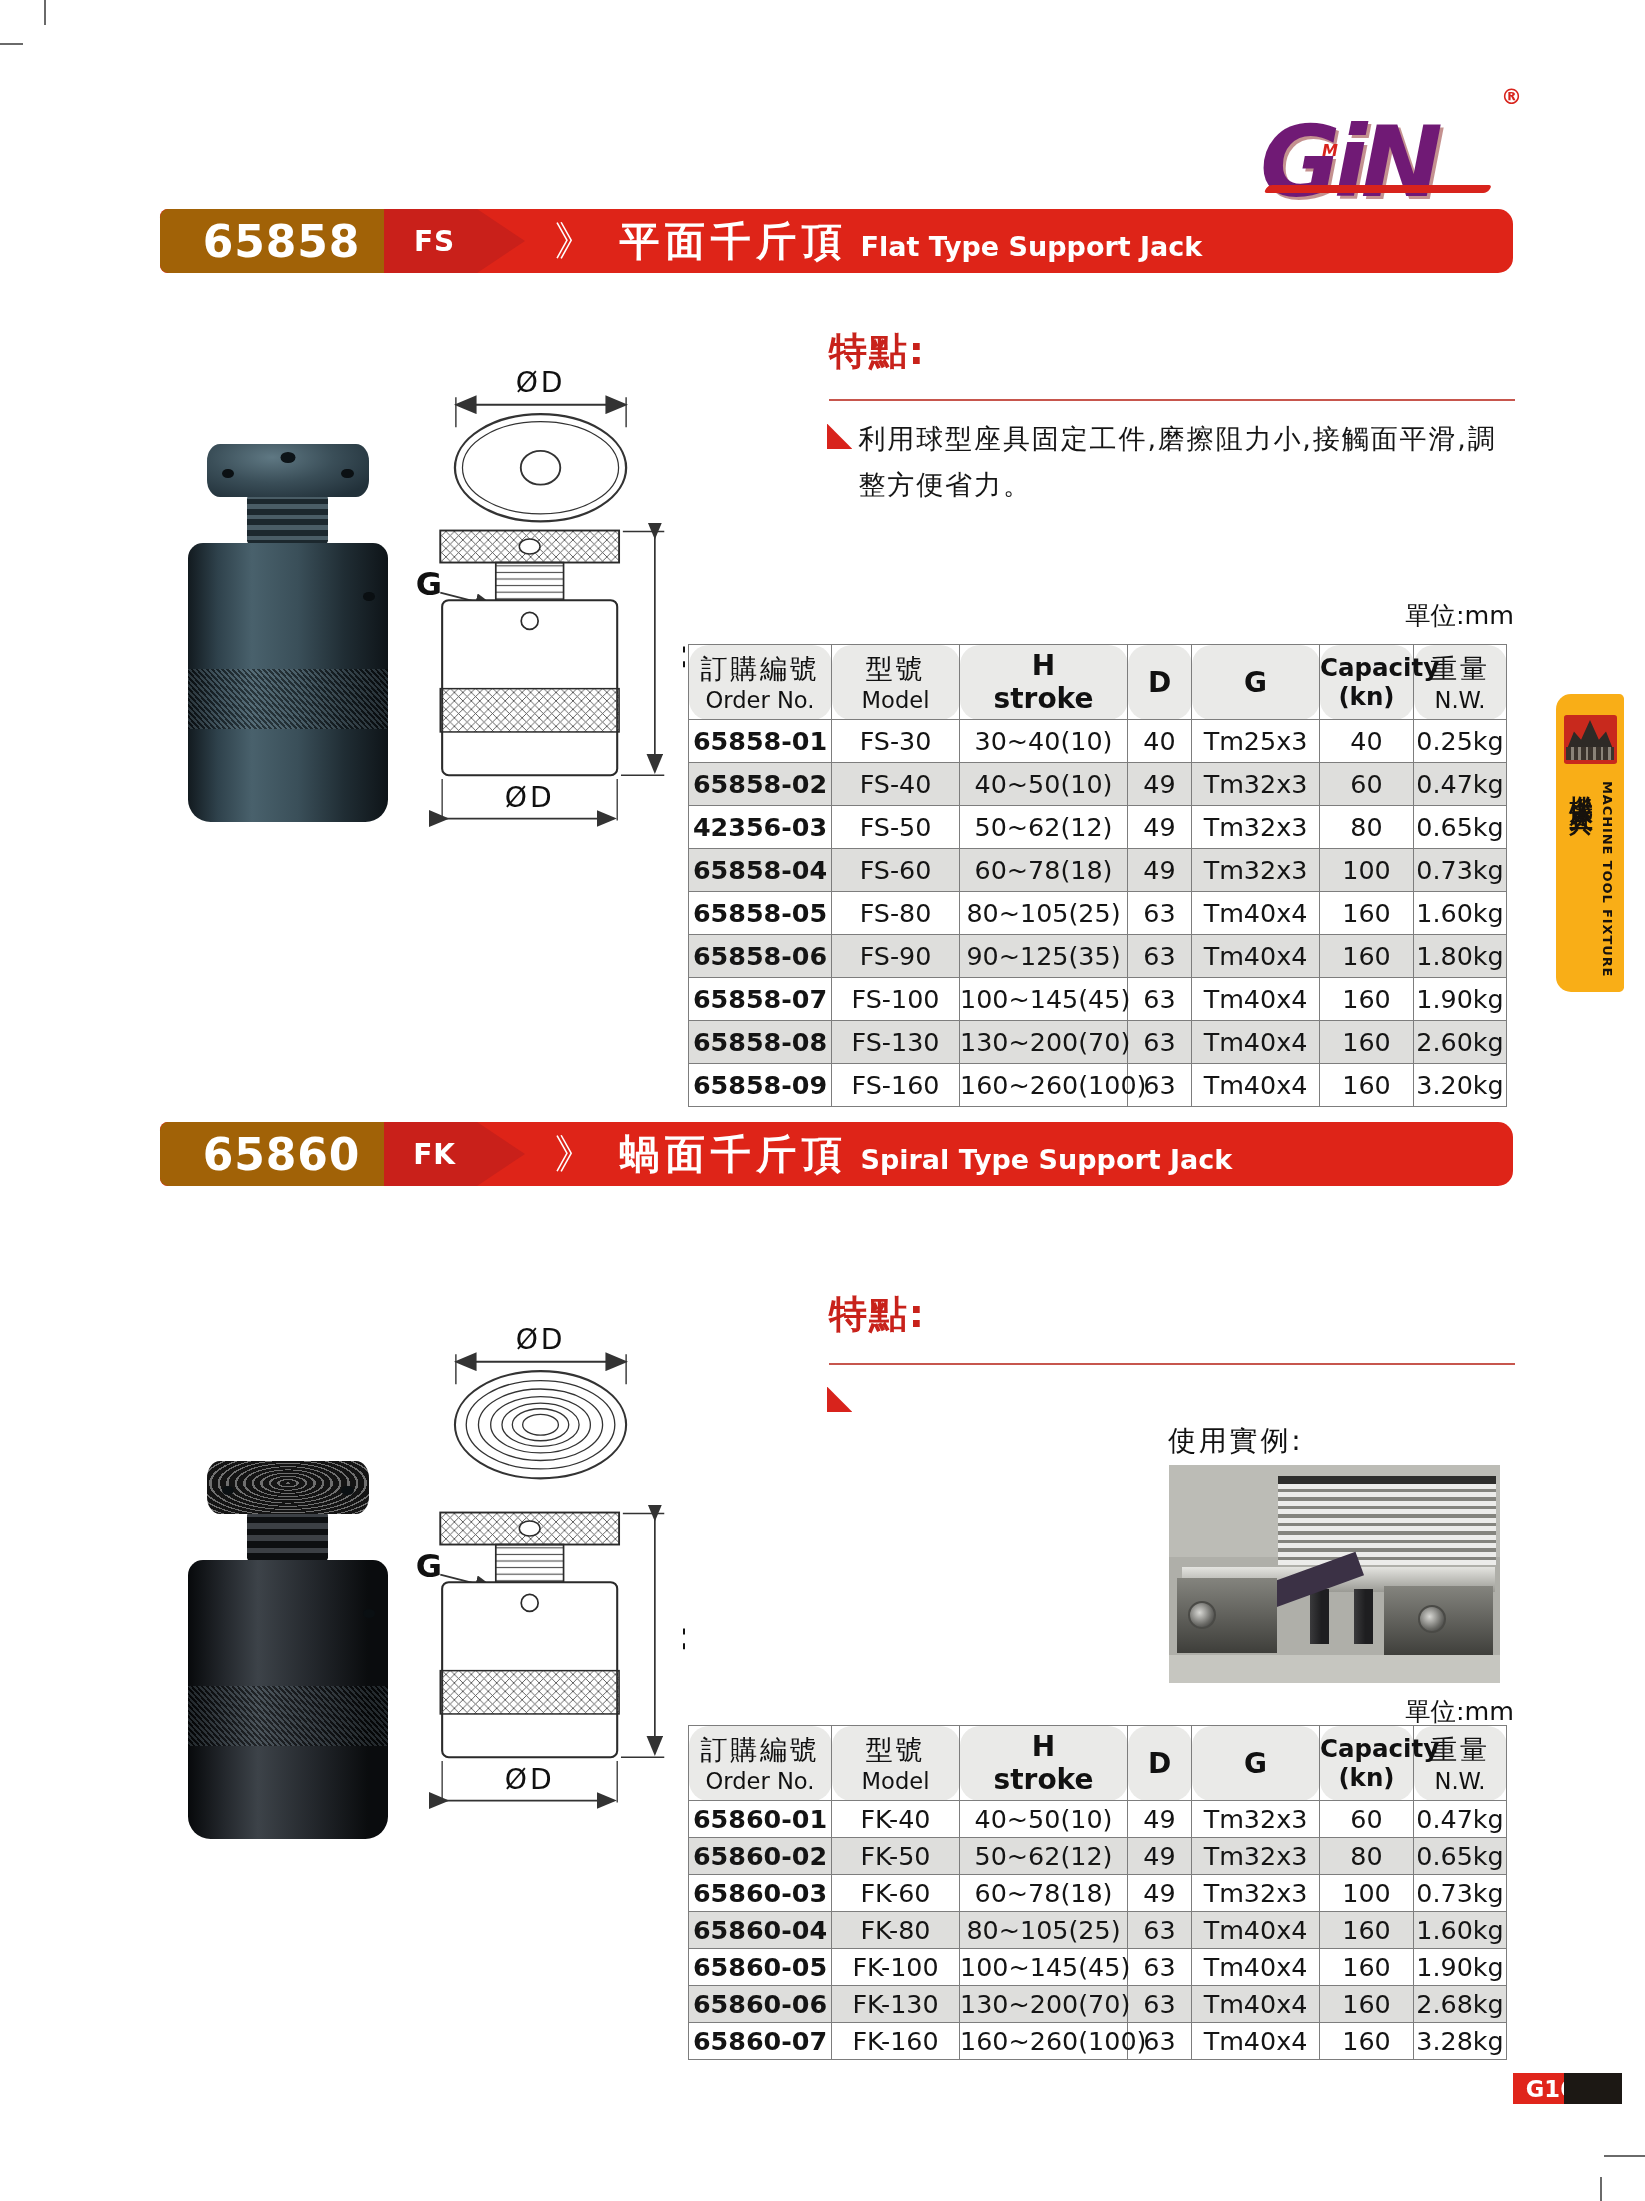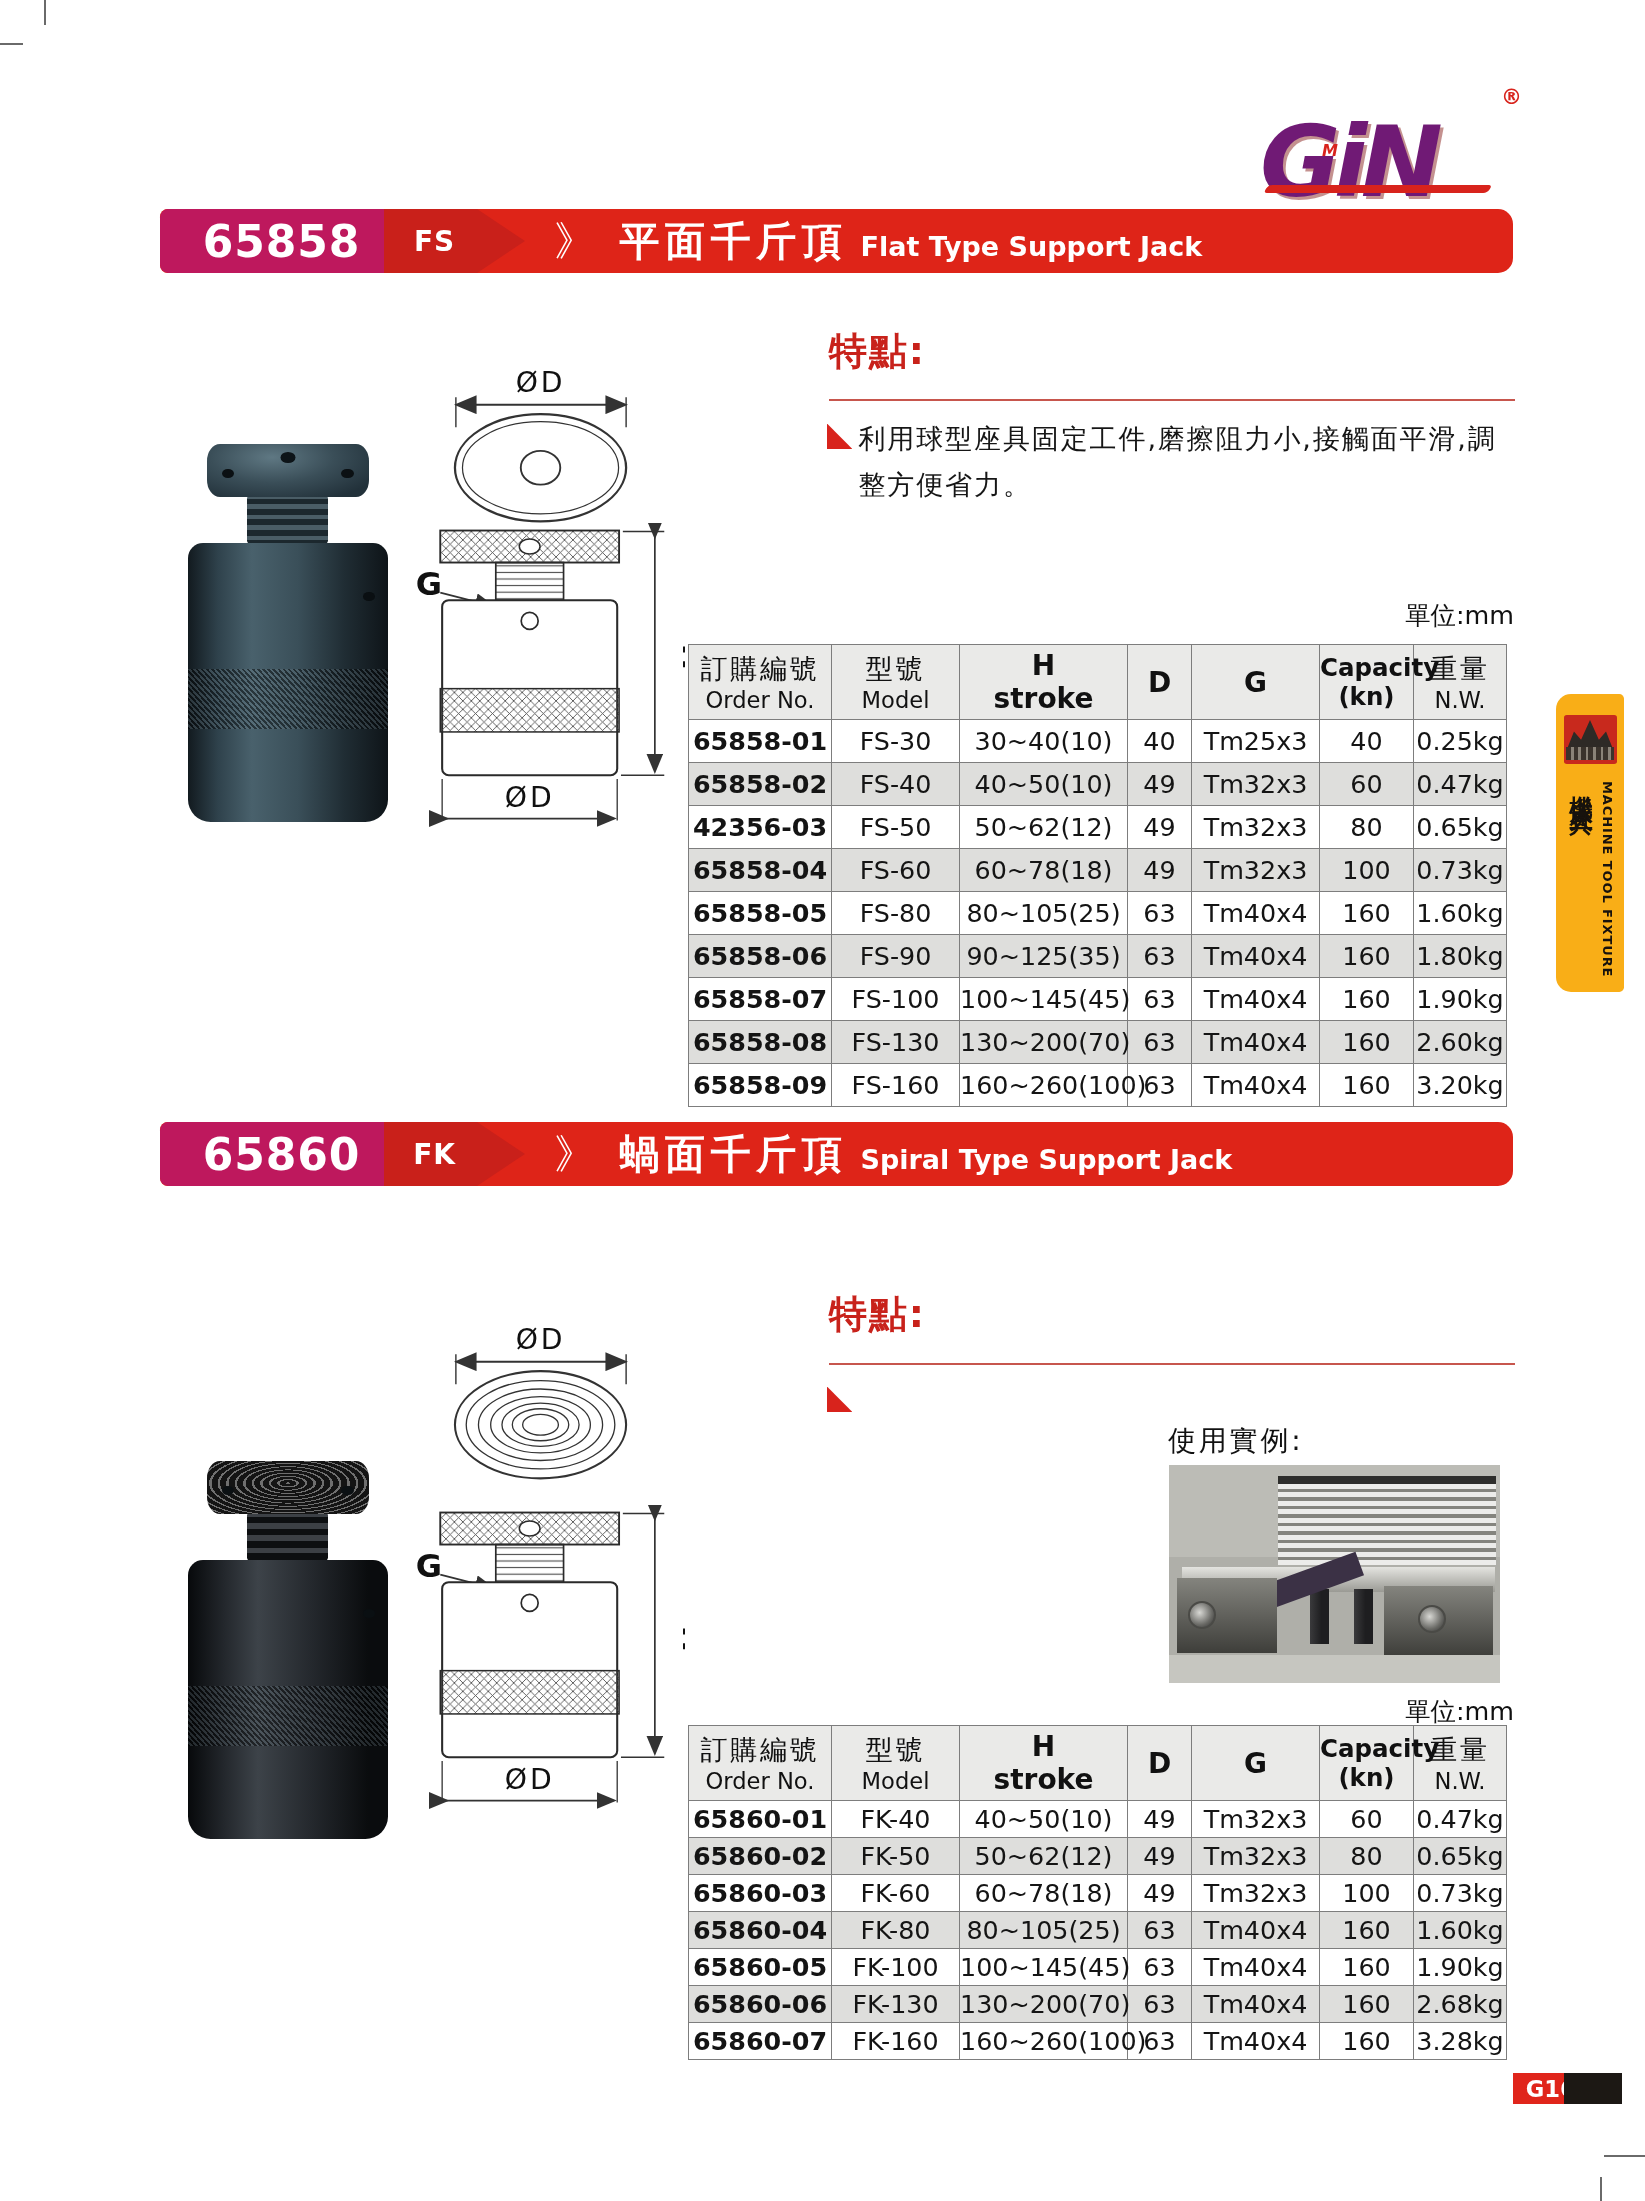--- a/index.html
+++ b/index.html
@@ -28,21 +28,21 @@
   .logo-swoosh { position:absolute; left:5.6px; bottom:3.8px; width:224px; height:7.5px; background:#d8231c; transform:skewX(-35deg); border-radius:3.8px; }
 
   
   .banner {
     position:absolute; left:160px; width:1353px; height:64px;
     background:#de2418; border-radius:7.5px 15px 15px 7.5px;
     display:flex; align-items:center;
   }
   .code-box {
     position:relative; z-index:1; width:243px; height:100%;
-    background:#be185d; border-radius:8.5px 0 0 8.5px;
+    background:#a16207; border-radius:8.5px 0 0 8.5px;
     display:flex; align-items:center; justify-content:center;
   }
   .code-box span { color:#fff; font-size:44px; font-weight:800; letter-spacing:0.9px; }
   .series-arrow {
     position:absolute; left:224px; top:0; width:141px; height:100%; z-index:2;
     background:#c9201a;
     clip-path:polygon(0 0,66% 0,100% 50%,66% 100%,0 100%);
     display:flex; align-items:center; justify-content:center; padding-right:40px;
   }
   .series-arrow span { color:#fff; font-size:28px; font-weight:700; letter-spacing:0.9px; }
@@ -77,21 +77,21 @@
   .jack2 .body { background:linear-gradient(90deg,#07090b 0%,#23272c 18%,#3d4349 35%,#24282d 62%,#0a0c0e 90%); }
 
   .diagram { position:absolute; }
   .diagram text { font-family:"DejaVu Sans","Liberation Sans",sans-serif; }
 
   
   .unit-label { position:absolute; left:1322px; width:192px; text-align:right; font-size:25.4px; color:#111; }
   .spec-table-wrap { position:absolute; left:688px; width:818px; }
   table.spec { border-collapse:collapse; table-layout:fixed; width:818px; background:#fff; }
   table.spec th, table.spec td { border:1.9px solid #7d7d7d; text-align:center; vertical-align:middle; padding:0; }
-  table.spec thead th { background:#eaeae8; height:75px; }
+  table.spec thead th { background:#eaeae8; height:75px;border-radius:20px; }
   .hz { font-size:27px; font-weight:400; letter-spacing:2.8px; }
   .he { font-size:22.6px; font-weight:400; }
   .hb { font-size:28px; font-weight:700; }
   table.spec td { font-size:25.4px; color:#141414; }
   table.spec td:first-child { font-weight:700; }
   table.spec tbody tr:nth-child(even) td { background:#dededc; }
   .t1 td { height:43px; }
   .t2 td { height:37px; }
 
   

